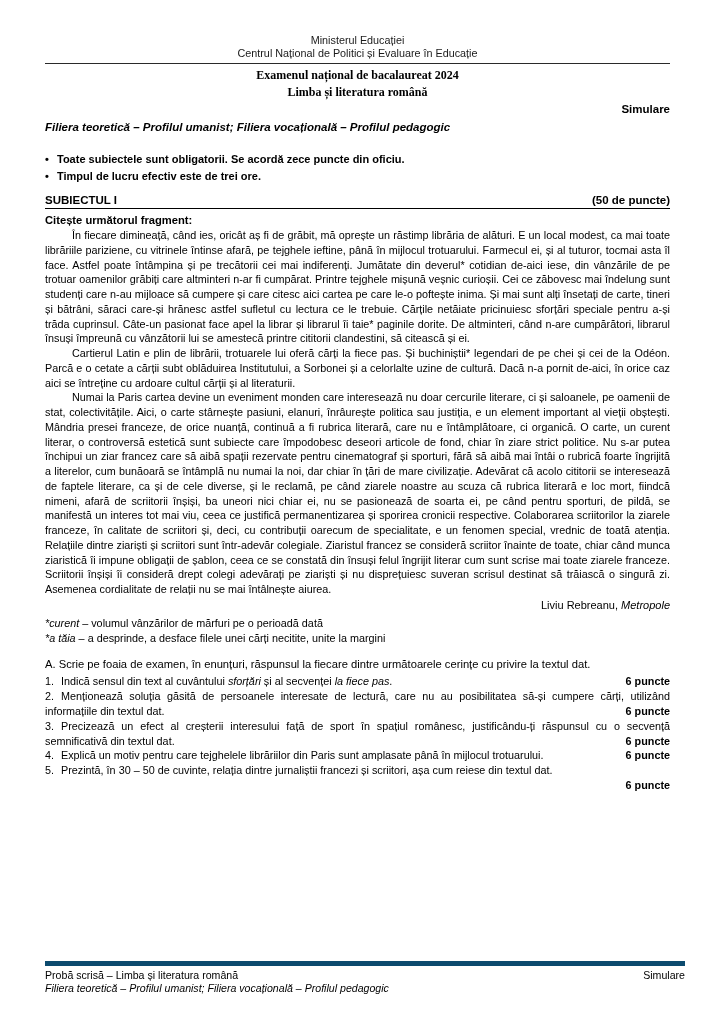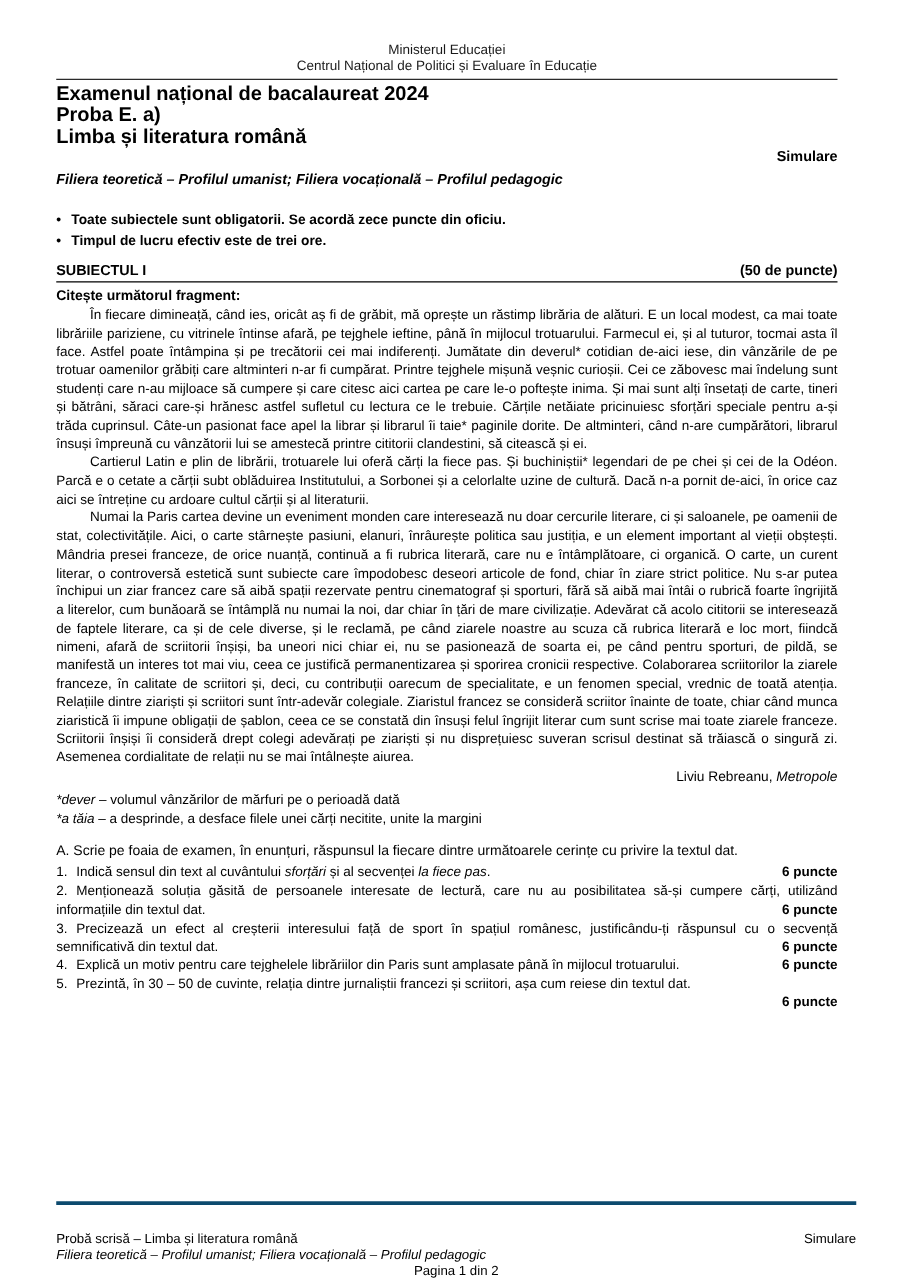--- a/index.html
+++ b/index.html
@@ -7,61 +7,60 @@
     position:relative;
     width:725px;height:1024px;
     background:#ffffff;color:#000;
     font-family:"Liberation Sans",sans-serif;
     box-sizing:border-box;
     padding:34px 55px 0 45px;
     overflow:hidden;
   }
   .hdr-center{font-size:10.8px;line-height:13px;text-align:center;color:#1a1a1a;}
   .hdr-rule{border-bottom:1px solid #2a2a2a;margin:3px 0 3px 0;}
-  .title{font-size:16px;font-weight:bold;line-height:17px;text-align:left;}
+  .title{font-size:12px;font-weight:bold;line-height:17px;text-align:center;font-family:Liberation Serif, serif;}
   .simulare{font-size:11.5px;font-weight:bold;text-align:right;line-height:17px;}
   .filiera{font-size:11.5px;font-weight:bold;font-style:italic;line-height:17px;margin-top:1px;}
   .instr{list-style:none;margin:15px 0 0 0;padding:0;font-size:11px;font-weight:bold;line-height:16.5px;}
   .instr li{padding-left:12px;text-indent:-12px;}
   .blt{display:inline-block;width:12px;text-indent:0;}
   .subiect-row{display:flex;justify-content:space-between;
     margin-top:10px;border-bottom:1px solid #000;padding-bottom:2px;
     font-size:11.5px;font-weight:bold;}
   .fragment-intro{font-size:11.2px;font-weight:bold;line-height:16px;margin-top:3px;}
   .frag p{margin:0;font-size:10.8px;line-height:14.75px;text-align:justify;text-indent:27px;}
   .author{font-size:11px;line-height:15px;text-align:right;margin-top:1px;}
   .footnotes{margin-top:3px;font-size:10.8px;line-height:15px;}
   .sectA{font-size:11.2px;font-weight:normal;line-height:15.6px;margin-top:11px;text-align:justify;}
   .questions{list-style:none;margin:2px 0 0 0;padding:0;font-size:10.8px;line-height:14.8px;}
   .questions li{position:relative;text-align:justify;}
   .qnum{margin-right:7px;}
   .pts{position:absolute;right:0;bottom:0;font-weight:bold;}
   .own-line{padding-bottom:14.8px;}
   .footer{position:absolute;left:45px;right:40px;top:961px;
-    border-top:3px solid #0c4a6e;padding-top:21px;
+    border-top:5px solid #0c4a6e;padding-top:3px;
     font-size:10.6px;line-height:13.2px;}
   .f-row{display:flex;justify-content:space-between;}
   .f-italic{font-style:italic;}
   .f-page{text-align:center;}
   i{font-style:italic;margin-top:41px;}
 </style>
 </head>
 <body>
 
 <div class="page">
 
   <div>
     <div class="hdr-center">Ministerul Educației</div>
     <div class="hdr-center">Centrul Național de Politici și Evaluare în Educație</div>
   </div>
   <div class="hdr-rule"></div>
 
   <div>
     <div class="title">Examenul național de bacalaureat 2024</div>
-    <div class="title">Proba E. a)</div>
     <div class="title">Limba și literatura română</div>
   </div>
   <div class="simulare">Simulare</div>
   <div class="filiera">Filiera teoretică – Profilul umanist; Filiera vocațională – Profilul pedagogic</div>
 
   <ul class="instr">
     <li><span class="blt">•</span><span>Toate subiectele sunt obligatorii. Se acordă zece puncte din oficiu.</span></li>
     <li><span class="blt">•</span><span>Timpul de lucru efectiv este de trei ore.</span></li>
   </ul>
 
@@ -72,36 +71,35 @@
   <div class="fragment-intro">Citește următorul fragment:</div>
 
   <div class="frag">
     <p>În fiecare dimineață, când ies, oricât aș fi de grăbit, mă oprește un răstimp librăria de alături. E un local modest, ca mai toate librăriile pariziene, cu vitrinele întinse afară, pe tejghele ieftine, până în mijlocul trotuarului. Farmecul ei, și al tuturor, tocmai asta îl face. Astfel poate întâmpina și pe trecătorii cei mai indiferenți. Jumătate din deverul* cotidian de-aici iese, din vânzările de pe trotuar oamenilor grăbiți care altminteri n-ar fi cumpărat. Printre tejghele mișună veșnic curioșii. Cei ce zăbovesc mai îndelung sunt studenți care n-au mijloace să cumpere și care citesc aici cartea pe care le-o poftește inima. Și mai sunt alți însetați de carte, tineri și bătrâni, săraci care-și hrănesc astfel sufletul cu lectura ce le trebuie. Cărțile netăiate pricinuiesc sforțări speciale pentru a-și trăda cuprinsul. Câte-un pasionat face apel la librar și librarul îi taie* paginile dorite. De altminteri, când n-are cumpărători, librarul însuși împreună cu vânzătorii lui se amestecă printre cititorii clandestini, să citească și ei.</p>
     <p>Cartierul Latin e plin de librării, trotuarele lui oferă cărți la fiece pas. Și buchiniștii* legendari de pe chei și cei de la Odéon. Parcă e o cetate a cărții subt oblăduirea Institutului, a Sorbonei și a celorlalte uzine de cultură. Dacă n-a pornit de-aici, în orice caz aici se întreține cu ardoare cultul cărții și al literaturii.</p>
     <p>Numai la Paris cartea devine un eveniment monden care interesează nu doar cercurile literare, ci și saloanele, pe oamenii de stat, colectivitățile. Aici, o carte stârnește pasiuni, elanuri, înrâurește politica sau justiția, e un element important al vieții obștești. Mândria presei franceze, de orice nuanță, continuă a fi rubrica literară, care nu e întâmplătoare, ci organică. O carte, un curent literar, o controversă estetică sunt subiecte care împodobesc deseori articole de fond, chiar în ziare strict politice. Nu s-ar putea închipui un ziar francez care să aibă spații rezervate pentru cinematograf și sporturi, fără să aibă mai întâi o rubrică foarte îngrijită a literelor, cum bunăoară se întâmplă nu numai la noi, dar chiar în țări de mare civilizație. Adevărat că acolo cititorii se interesează de faptele literare, ca și de cele diverse, și le reclamă, pe când ziarele noastre au scuza că rubrica literară e loc mort, fiindcă nimeni, afară de scriitorii înșiși, ba uneori nici chiar ei, nu se pasionează de soarta ei, pe când pentru sporturi, de pildă, se manifestă un interes tot mai viu, ceea ce justifică permanentizarea și sporirea cronicii respective. Colaborarea scriitorilor la ziarele franceze, în calitate de scriitori și, deci, cu contribuții oarecum de specialitate, e un fenomen special, vrednic de toată atenția. Relațiile dintre ziariști și scriitori sunt într-adevăr colegiale. Ziaristul francez se consideră scriitor înainte de toate, chiar când munca ziaristică îi impune obligații de șablon, ceea ce se constată din însuși felul îngrijit literar cum sunt scrise mai toate ziarele franceze. Scriitorii înșiși îi consideră drept colegi adevărați pe ziariști și nu disprețuiesc suveran scrisul destinat să trăiască o singură zi. Asemenea cordialitate de relații nu se mai întâlnește aiurea.</p>
     <div class="author"><span>Liviu Rebreanu,</span> <i>Metropole</i></div>
   </div>
 
   <div class="footnotes">
-    <div><i>*dever</i><span> – volumul vânzărilor de mărfuri pe o perioadă dată</span></div>
+    <div><i>*curent</i><span> – volumul vânzărilor de mărfuri pe o perioadă dată</span></div>
     <div><i>*a tăia</i><span> – a desprinde, a desface filele unei cărți necitite, unite la margini</span></div>
   </div>
 
   <div class="sectA">A. Scrie pe foaia de examen, în enunțuri, răspunsul la fiecare dintre următoarele cerințe cu privire la textul dat.</div>
 
   <ol class="questions">
     <li><span class="qnum">1.</span><span>Indică sensul din text al cuvântului </span><i>sforțări</i><span> și al secvenței </span><i>la fiece pas</i><span>.</span><span class="pts">6 puncte</span></li>
     <li><span class="qnum">2.</span><span>Menționează soluția găsită de persoanele interesate de lectură, care nu au posibilitatea să-și cumpere cărți, utilizând informațiile din textul dat.</span><span class="pts">6 puncte</span></li>
     <li><span class="qnum">3.</span><span>Precizează un efect al creșterii interesului față de sport în spațiul românesc, justificându-ți răspunsul cu o secvență semnificativă din textul dat.</span><span class="pts">6 puncte</span></li>
     <li><span class="qnum">4.</span><span>Explică un motiv pentru care tejghelele librăriilor din Paris sunt amplasate până în mijlocul trotuarului.</span><span class="pts">6 puncte</span></li>
     <li class="own-line"><span class="qnum">5.</span><span>Prezintă, în 30 – 50 de cuvinte, relația dintre jurnaliștii francezi și scriitori, așa cum reiese din textul dat.</span><span class="pts">6 puncte</span></li>
   </ol>
 
   <div class="footer">
     <div class="f-row">
       <span>Probă scrisă – Limba și literatura română</span>
       <span>Simulare</span>
     </div>
     <div class="f-italic">Filiera teoretică – Profilul umanist; Filiera vocațională – Profilul pedagogic</div>
-    <div class="f-page">Pagina 1 din 2</div>
   </div>
 
 </div>
 
 </body></html>

